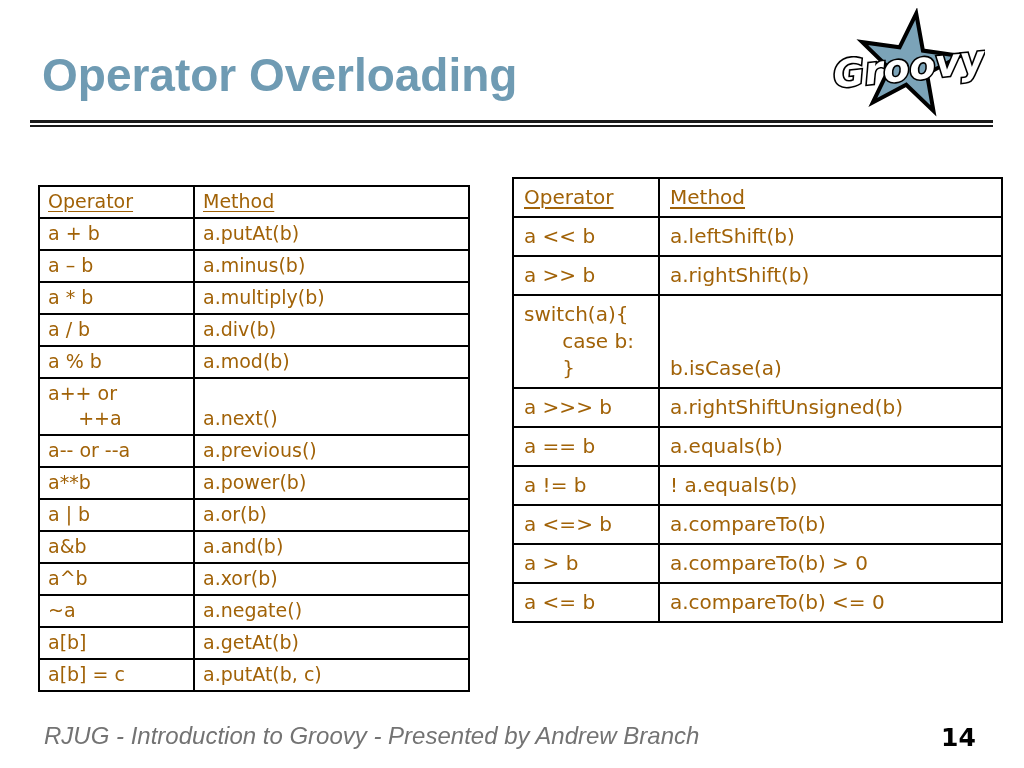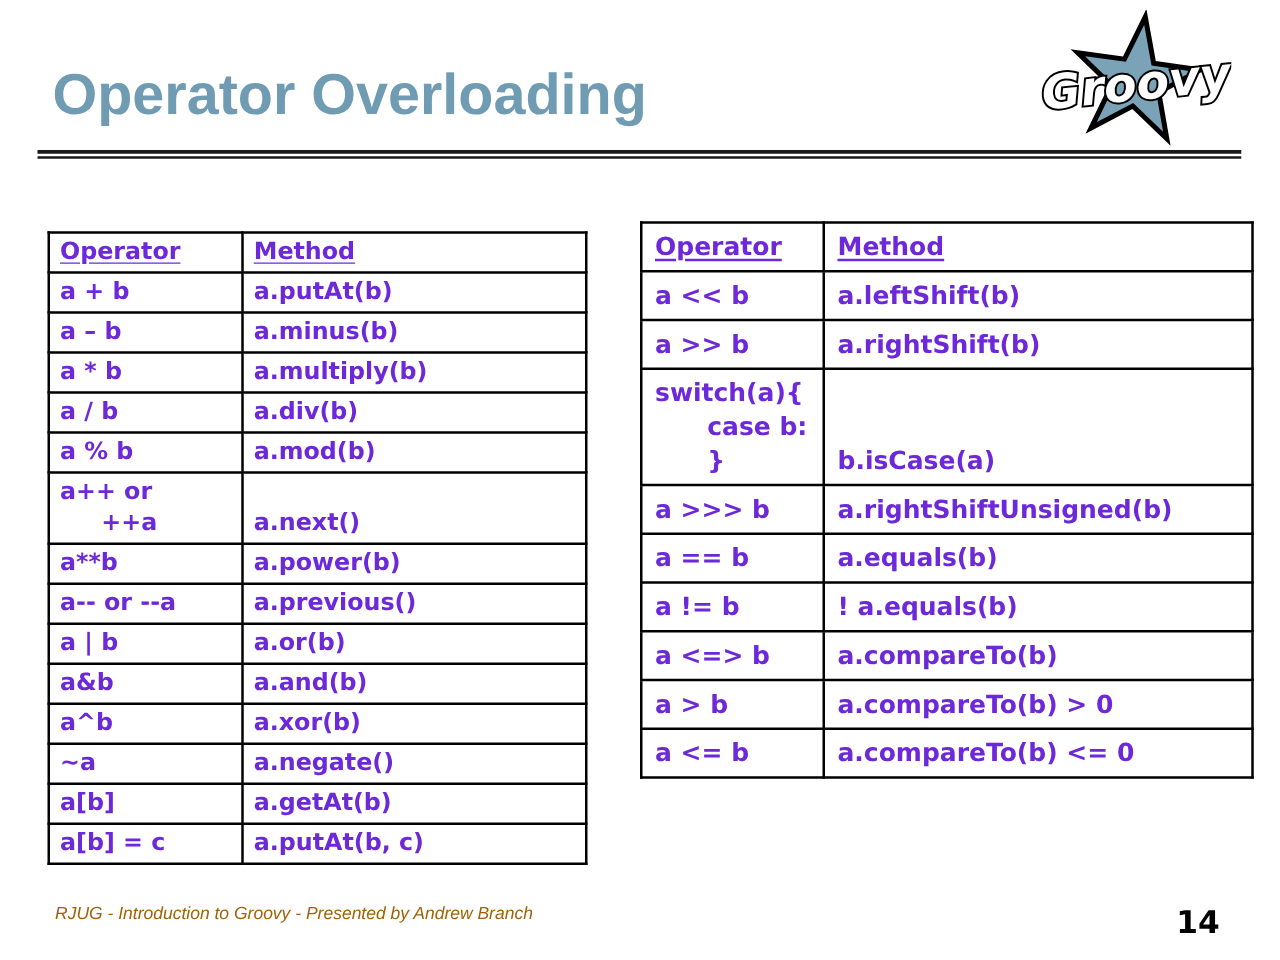--- a/index.html
+++ b/index.html
@@ -37,44 +37,44 @@
   }
 
   table.op-table {
     position: absolute;
     border-collapse: collapse;
     table-layout: fixed;
     background: #fff;
   }
   table.op-table th, table.op-table td {
     border: 2px solid #000;
-    font-weight: bold;
-    color: #6d28d9;
+    font-weight: normal;
+    color: #a16207;
     text-align: left;
     vertical-align: bottom;
     white-space: pre;
     overflow: hidden;
   }
   table.op-table th { text-decoration: underline; text-underline-offset: 3px; }
 
   #left-table { left: 38px; top: 185px; width: 432px; font-size: 19px; }
   #left-table th, #left-table td { line-height: 25px; padding: 2px 8px 3px 8px; }
   #left-table col.c1 { width: 155px; }
 
   #right-table { left: 512px; top: 177px; width: 491px; font-size: 20px; }
   #right-table th, #right-table td { line-height: 27px; padding: 5px 10px 5px 10px; }
   #right-table col.c1 { width: 146px; }
 
   .footer-text {
     position: absolute;
     left: 44px; top: 722px;
     font-family: "Liberation Sans", sans-serif;
     font-style: italic;
-    font-size: 14px;
-    color: #a16207;
+    font-size: 24px;
+    color: #737373;
     white-space: nowrap;
   }
   .page-number {
     position: absolute;
     left: 941px; top: 723px;
     font-family: "DejaVu Sans", sans-serif;
     font-weight: bold;
     font-size: 25px;
     color: #000;
   }
@@ -126,26 +126,26 @@
         <tr>
           <td>a % b</td>
           <td>a.mod(b)</td>
         </tr>
         <tr>
           <td>a++ or
      ++a</td>
           <td>a.next()</td>
         </tr>
         <tr>
+          <td>a-- or --a</td>
+          <td>a.previous()</td>
+        </tr>
+        <tr>
           <td>a**b</td>
           <td>a.power(b)</td>
-        </tr>
-        <tr>
-          <td>a-- or --a</td>
-          <td>a.previous()</td>
         </tr>
         <tr>
           <td>a | b</td>
           <td>a.or(b)</td>
         </tr>
         <tr>
           <td>a&amp;b</td>
           <td>a.and(b)</td>
         </tr>
         <tr>

